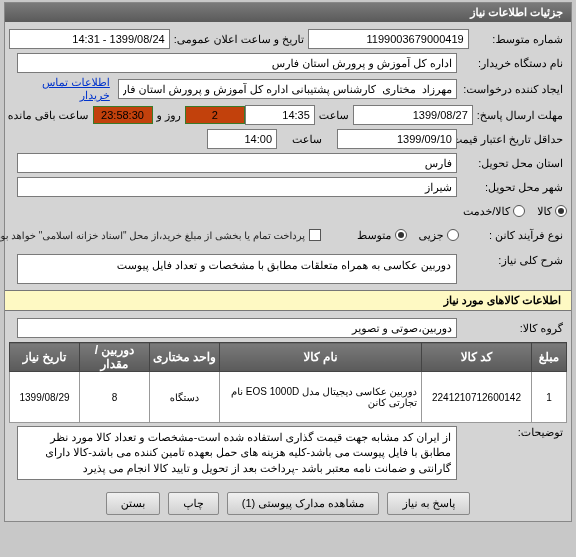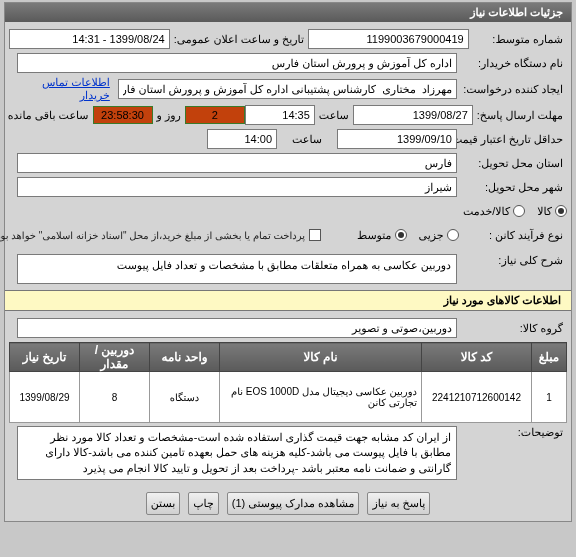--- a/index.html
+++ b/index.html
@@ -136,21 +136,21 @@
 .table td {
   background: #fff;
   padding: 14px 4px;
   font-size: 10px;
   border: 1px solid #999;
   text-align: center;
 }
 .btn {
   background: linear-gradient(to bottom, #f0f0f0, #d0d0d0);
   border: 1px solid #888;
-  padding: 4px 4px;
+  padding: 4px 14px;
   font-size: 11px;
   font-family: Tahoma, Arial, sans-serif;
   cursor: pointer;
   border-radius: 2px;
 }
 .btn-row {
   display: flex;
   gap: 8px;
   justify-content: center;
   padding: 6px;
@@ -259,21 +259,21 @@
       <span class="label label-w1">گروه کالا:</span>
       <input class="field" style="width: 440px;" readonly="" value="دوربین،صوتی و تصویر">
     </div>
 
     <table class="table">
       <thead>
         <tr>
           <th style="width:35px">مبلغ</th>
           <th style="width:110px">کد کالا</th>
           <th>نام کالا</th>
-          <th style="width:70px">واحد نامه</th>
+          <th style="width:70px">واحد مختاری</th>
           <th style="width:70px">دوربین / مقدار</th>
           <th style="width:70px">تاریخ نیاز</th>
         </tr>
       </thead>
       <tbody>
         <tr>
           <td>1</td>
           <td>2241210712600142</td>
           <td style="text-align:right">دوربین عکاسی دیجیتال مدل EOS 1000D نام تجارتی کانن</td>
           <td>دستگاه</td>

